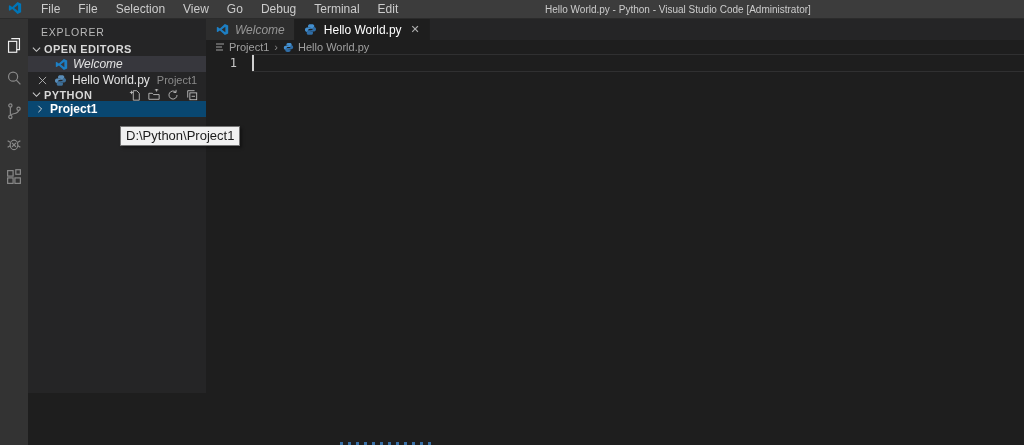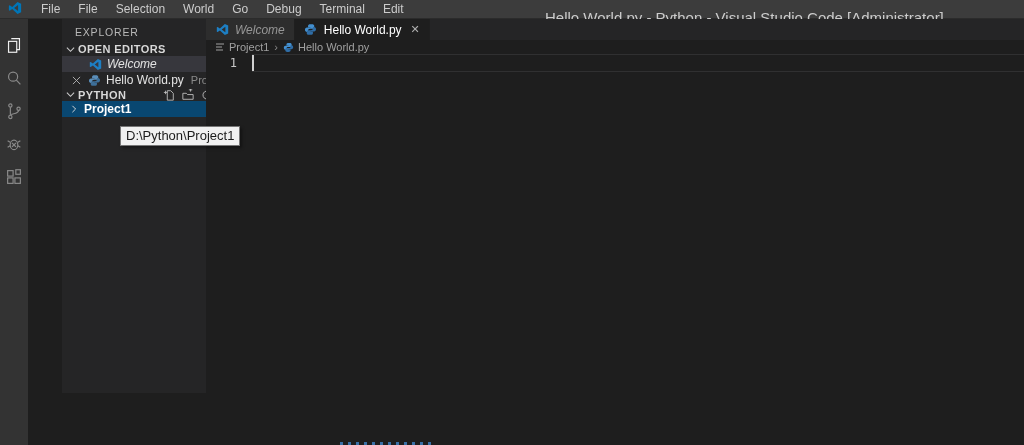--- a/index.html
+++ b/index.html
@@ -6,34 +6,34 @@
   html,body { width:1024px; height:445px; overflow:hidden; background:#1e1e1e;
               font-family:"Liberation Sans", sans-serif; }
   body { position:relative; }
 
   
   .titlebar { position:absolute; left:0; top:0; width:1024px; height:19px;
               background:#3c3c3c; display:flex; color:#cccccc;
               font-size:12px; border-bottom:1px solid #2b2b2b; }
   .titlebar .logo { width:15px; height:15px; margin:0 9px 0 8px; display:flex; align-items:center; }
   .menu-item { padding:0 9px; height:100%; display:flex; align-items:center; cursor:default; }
-  .window-title { position:absolute; left:545px; top:8px; height:19px; display:flex;
-                  align-items:center; font-size:15px; color:#cccccc; white-space:nowrap; }
+  .window-title { position:absolute; left:545px; top:0; height:19px; display:flex;
+                  align-items:center; font-size:10px; color:#cccccc; white-space:nowrap; }
 
   
   .activitybar { position:absolute; left:0; top:19px; width:28px; height:426px;
                  background:#333333; display:flex; flex-direction:column; align-items:center;
                  padding-top:9px; }
   .ab-item { width:28px; height:33px; display:flex; align-items:center; justify-content:center; }
   .ab-item svg { stroke:#8a8a8a; fill:none; stroke-width:1.3; }
   .ab-item.active svg { stroke:#efefef; }
 
   
   .sidebar { position:absolute; left:28px; top:19px; width:178px; height:374px;
-             background:#252526; color:#cccccc; font-size:12px;margin-left:34px; }
+             background:#252526; color:#cccccc; font-size:12px; }
   .pane-title { height:23px; line-height:26px; padding-left:13px; font-size:10.5px;
                 color:#b8b8b8; letter-spacing:0.8px; }
   .section-header { height:14px; display:flex; align-items:center; font-size:11px;
                     font-weight:bold; color:#d8d8d8; letter-spacing:0.4px; }
   .section-header .chev { width:16px; display:flex; justify-content:center; }
   .sb-row { height:16px; display:flex; align-items:center; white-space:nowrap; }
   .sb-row .ico { width:14px; height:14px; margin-right:5px; display:flex; align-items:center; justify-content:center; }
   .row-welcome { background:#37373d; padding-left:26px; font-style:italic; color:#e3e3e3; }
   .row-openfile { padding-left:8px; color:#e3e3e3; }
   .row-openfile .detail { color:#8a8a8a; font-size:11px; margin-left:7px; }
@@ -90,21 +90,21 @@
 <div class="titlebar">
   <span class="logo">
     <svg width="14" height="14" viewBox="0 0 16 16">
         <path d="M10.9 1.1L4.8 6.9 2 4.8l-1 .5v5.4l1 .5 2.8-2.1 6.1 5.8 4.1-2V3.1l-4.1-2z" fill="#0075b7"></path>
         <path d="M11.5 4.5v7L7 8z" fill="#3c3c3c"></path>
       </svg>
   </span>
   <span class="menu-item">File</span>
   <span class="menu-item">File</span>
   <span class="menu-item">Selection</span>
-  <span class="menu-item">World</span>
+  <span class="menu-item">View</span>
   <span class="menu-item">Go</span>
   <span class="menu-item">Debug</span>
   <span class="menu-item">Terminal</span>
   <span class="menu-item">Edit</span>
   <span class="window-title">Hello World.py - Python - Visual Studio Code [Administrator]</span>
 </div>
 
 <div class="activitybar">
   <div class="ab-item active">
     <svg width="20" height="20" viewBox="0 0 22 22">

